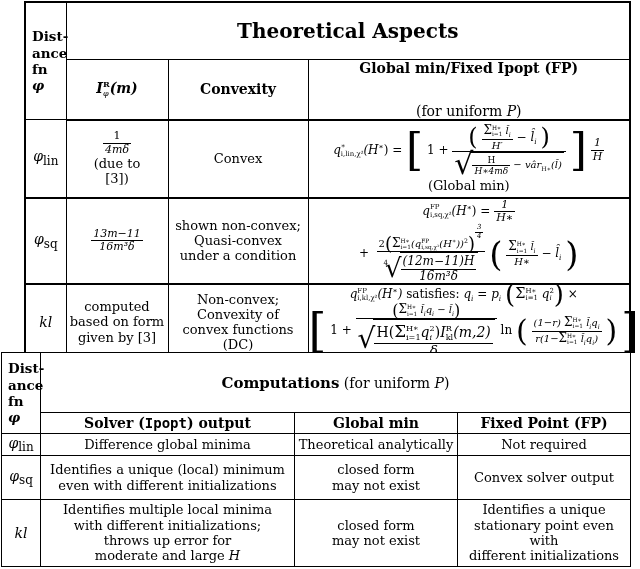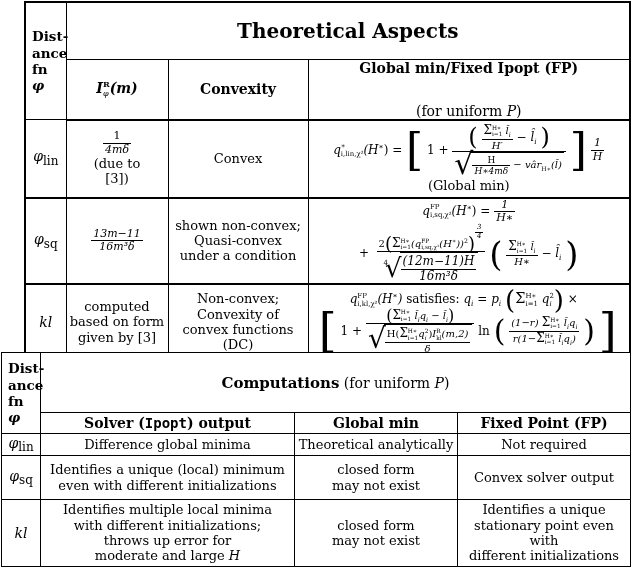--- a/index.html
+++ b/index.html
@@ -198,21 +198,21 @@
         <span class="big" style="font-size:46px">[</span>
         <span class="rm">1 + </span>
         <span class="fr f10">
           <span class="n">
             <span class="big" style="font-size:16px">(</span><span class="sg">Σ</span><span class="ss">
                     <span>H∗</span>
                     <span>i=1</span>
                   </span> <span class="mf">l̂</span><sub class="mf">i</sub><span class="mf">q</span><sub class="mf">i</sub><span class="mf"> − </span><span class="mf">l̂</span><sub class="mf">i</sub><span class="big" style="font-size:16px">)</span>
           </span>
           <span class="d">
-            <span class="rad" style="font-size:28px">√</span><span class="vin" style="font-size:10px">
+            <span class="rad" style="font-size:28px">√</span><span class="vin" style="font-size:14px">
               <span class="fr mf"><span class="n"><span class="rm">H(</span><span class="sg">Σ</span><span class="ss">
                           <span>H∗</span>
                           <span>i=1</span>
                         </span><span class="mf">q</span><span class="ss">
                           <span>2</span>
                           <span class="mf">i</span>
                         </span><span class="rm">)</span><span class="mf">I</span><span class="ss">
                           <span>R</span>
                           <span>kl</span>
                         </span><span class="mf">(m,2)</span></span><span class="d mf">δ</span></span>

